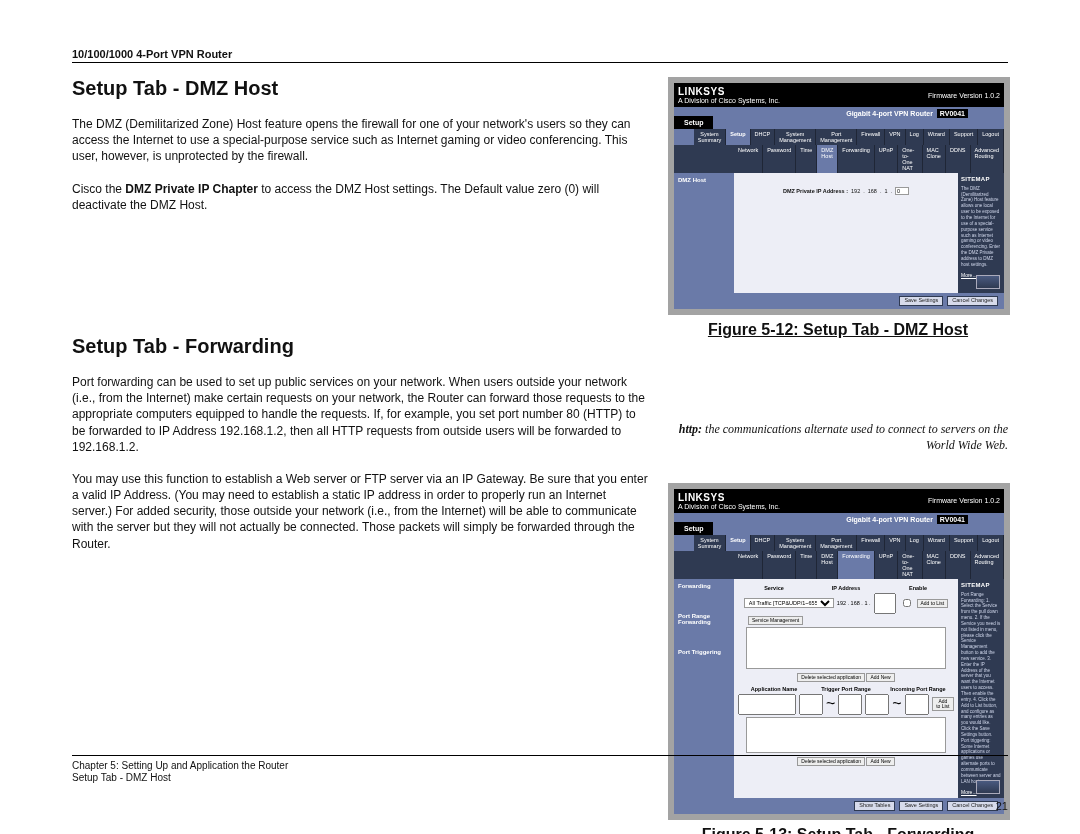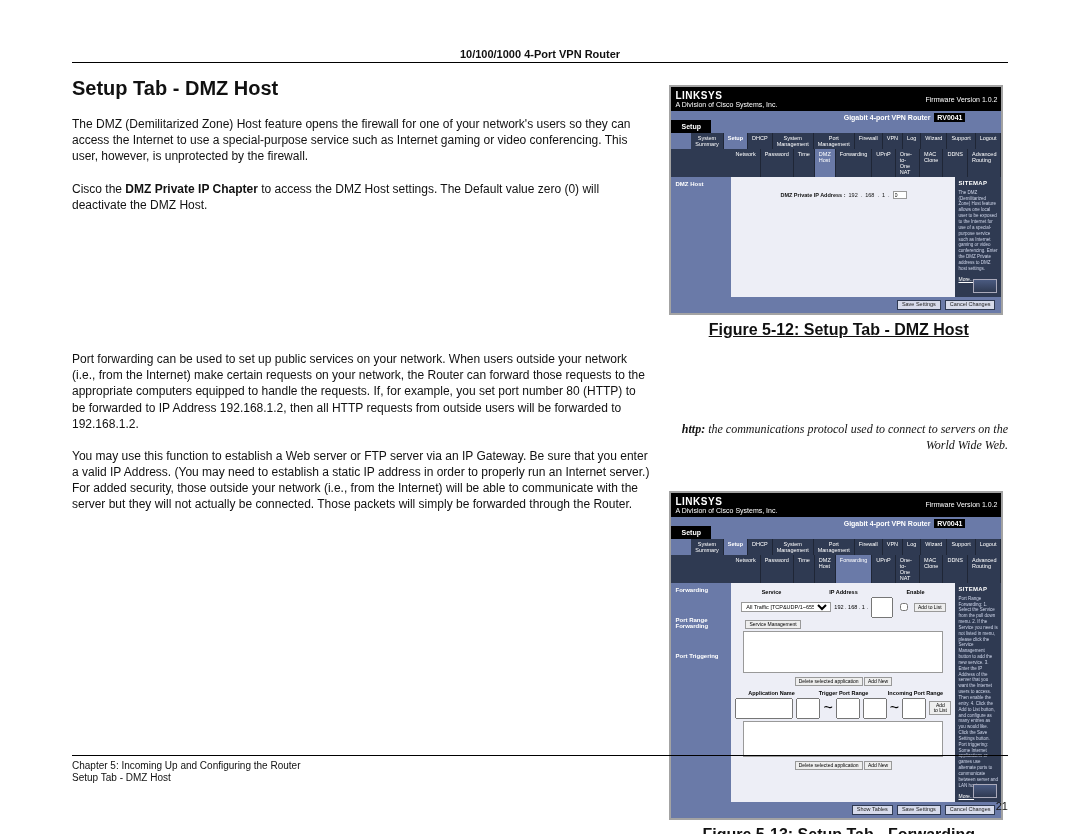--- a/index.html
+++ b/index.html
@@ -18,21 +18,20 @@
     box-sizing: border-box;
     height: 100%;
     position: relative;
   }
   .running-header {
     font-family: Arial, Helvetica, sans-serif;
     font-weight: 700;
     font-size: 11px;
     color: #111;
     margin-bottom: 2px;
-    text-align: center;
   }
   .rule {
     border: none;
     border-top: 1px solid #000;
     margin: 0 0 14px 0;
   }
   .content {
     display: flex;
     gap: 20px;
   }
@@ -74,22 +73,21 @@
     text-align: right;
     margin-top: 70px;
     margin-bottom: 30px;
     color: #111;
     line-height: 1.35;
   }
   
   .thumb {
     width: 330px;
     background: #fff;
-    border: 2px solid #a3a3a3;
-    margin-top: 8px;
+    border: 6px solid #a3a3a3;
   }
   .thumb .brandbar {
     background: #000;
     color: #fff;
     font-size: 7px;
     padding: 3px 4px;
     display: flex;
     justify-content: space-between;
     align-items: center;
   }
@@ -302,20 +300,21 @@
 
     <div class="leftcol">
       <h2>Setup Tab - DMZ Host</h2>
       <p>The DMZ (Demilitarized Zone) Host feature opens the firewall for one of your network's users so they can access the Internet to use a special-purpose service such as Internet gaming or video conferencing. This user, however, is unprotected by the firewall.</p>
       <p>
         <span>Cisco the </span><span class="bold">DMZ Private IP Chapter</span><span> to access the DMZ Host settings. The Default value zero (0) will deactivate the DMZ Host.</span>
       </p>
 
       <div style="height:110px"></div>
 
+      <h2>Setup Tab - Forwarding</h2>
       <p>Port forwarding can be used to set up public services on your network. When users outside your network (i.e., from the Internet) make certain requests on your network, the Router can forward those requests to the appropriate computers equipped to handle the requests. If, for example, you set port number 80 (HTTP) to be forwarded to IP Address 192.168.1.2, then all HTTP requests from outside users will be forwarded to 192.168.1.2.</p>
       <p>You may use this function to establish a Web server or FTP server via an IP Gateway. Be sure that you enter a valid IP Address. (You may need to establish a static IP address in order to properly run an Internet server.) For added security, those outside your network (i.e., from the Internet) will be able to communicate with the server but they will not actually be connected. Those packets will simply be forwarded through the Router.</p>
     </div>
 
     <div class="rightcol">
 
       <div class="thumb thumb-a">
         <div class="brandbar">
           <div>
             <span class="brand">LINKSYS</span><br>
@@ -374,21 +373,21 @@
           </div>
         </div>
         <div class="footerbtns">
           <button>Save Settings</button>
           <button>Cancel Changes</button>
         </div>
       </div>
       <div class="figcap">Figure 5-12: Setup Tab - DMZ Host</div>
 
       <div class="callout">
-        <span class="bold" style="">http:</span><span> the communications protocol used to connect to servers on the World Wide Web.</span>
+        <span class="bold" style="">http:</span><span> the communications alternate used to connect to servers on the World Wide Web.</span>
       </div>
 
       <div class="thumb thumb-b">
         <div class="brandbar">
           <div>
             <span class="brand">LINKSYS</span><br>
             <span>A Division of Cisco Systems, Inc.</span>
           </div>
           <span>Firmware Version 1.0.2</span>
         </div>
@@ -483,19 +482,19 @@
         </div>
       </div>
       <div class="figcap">Figure 5-13: Setup Tab - Forwarding</div>
     </div>
   </div>
 
   <div class="footer">
     <hr class="rule2">
     <div class="row">
       <div class="left">
-        <span>Chapter 5: Incoming Up and Configuring the Router</span>
+        <span>Chapter 5: Setting Up and Application the Router</span>
         <span>Setup Tab - DMZ Host</span>
       </div>
       <span class="pagenum">21</span>
     </div>
   </div>
 </div>
 
 </body></html>

